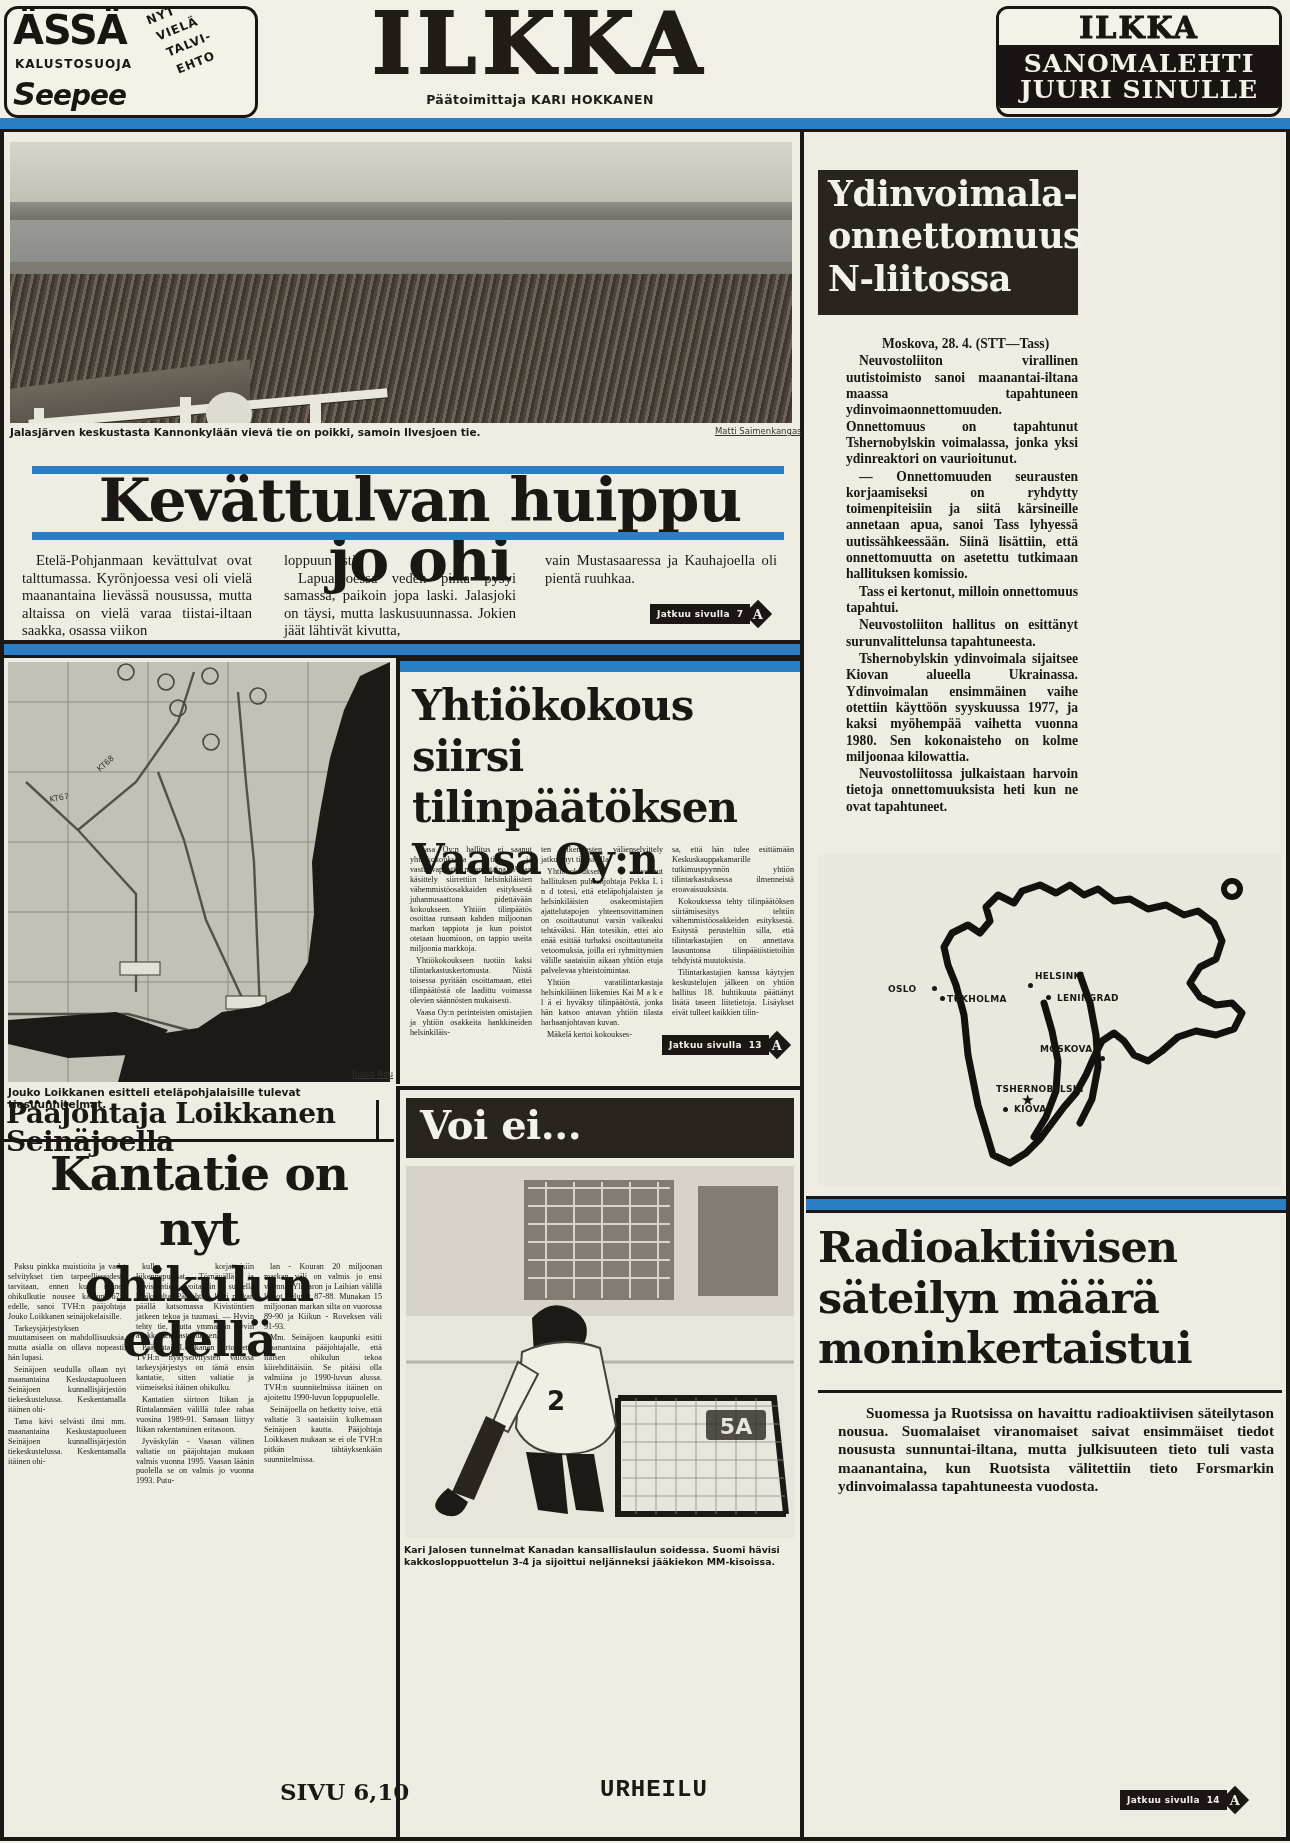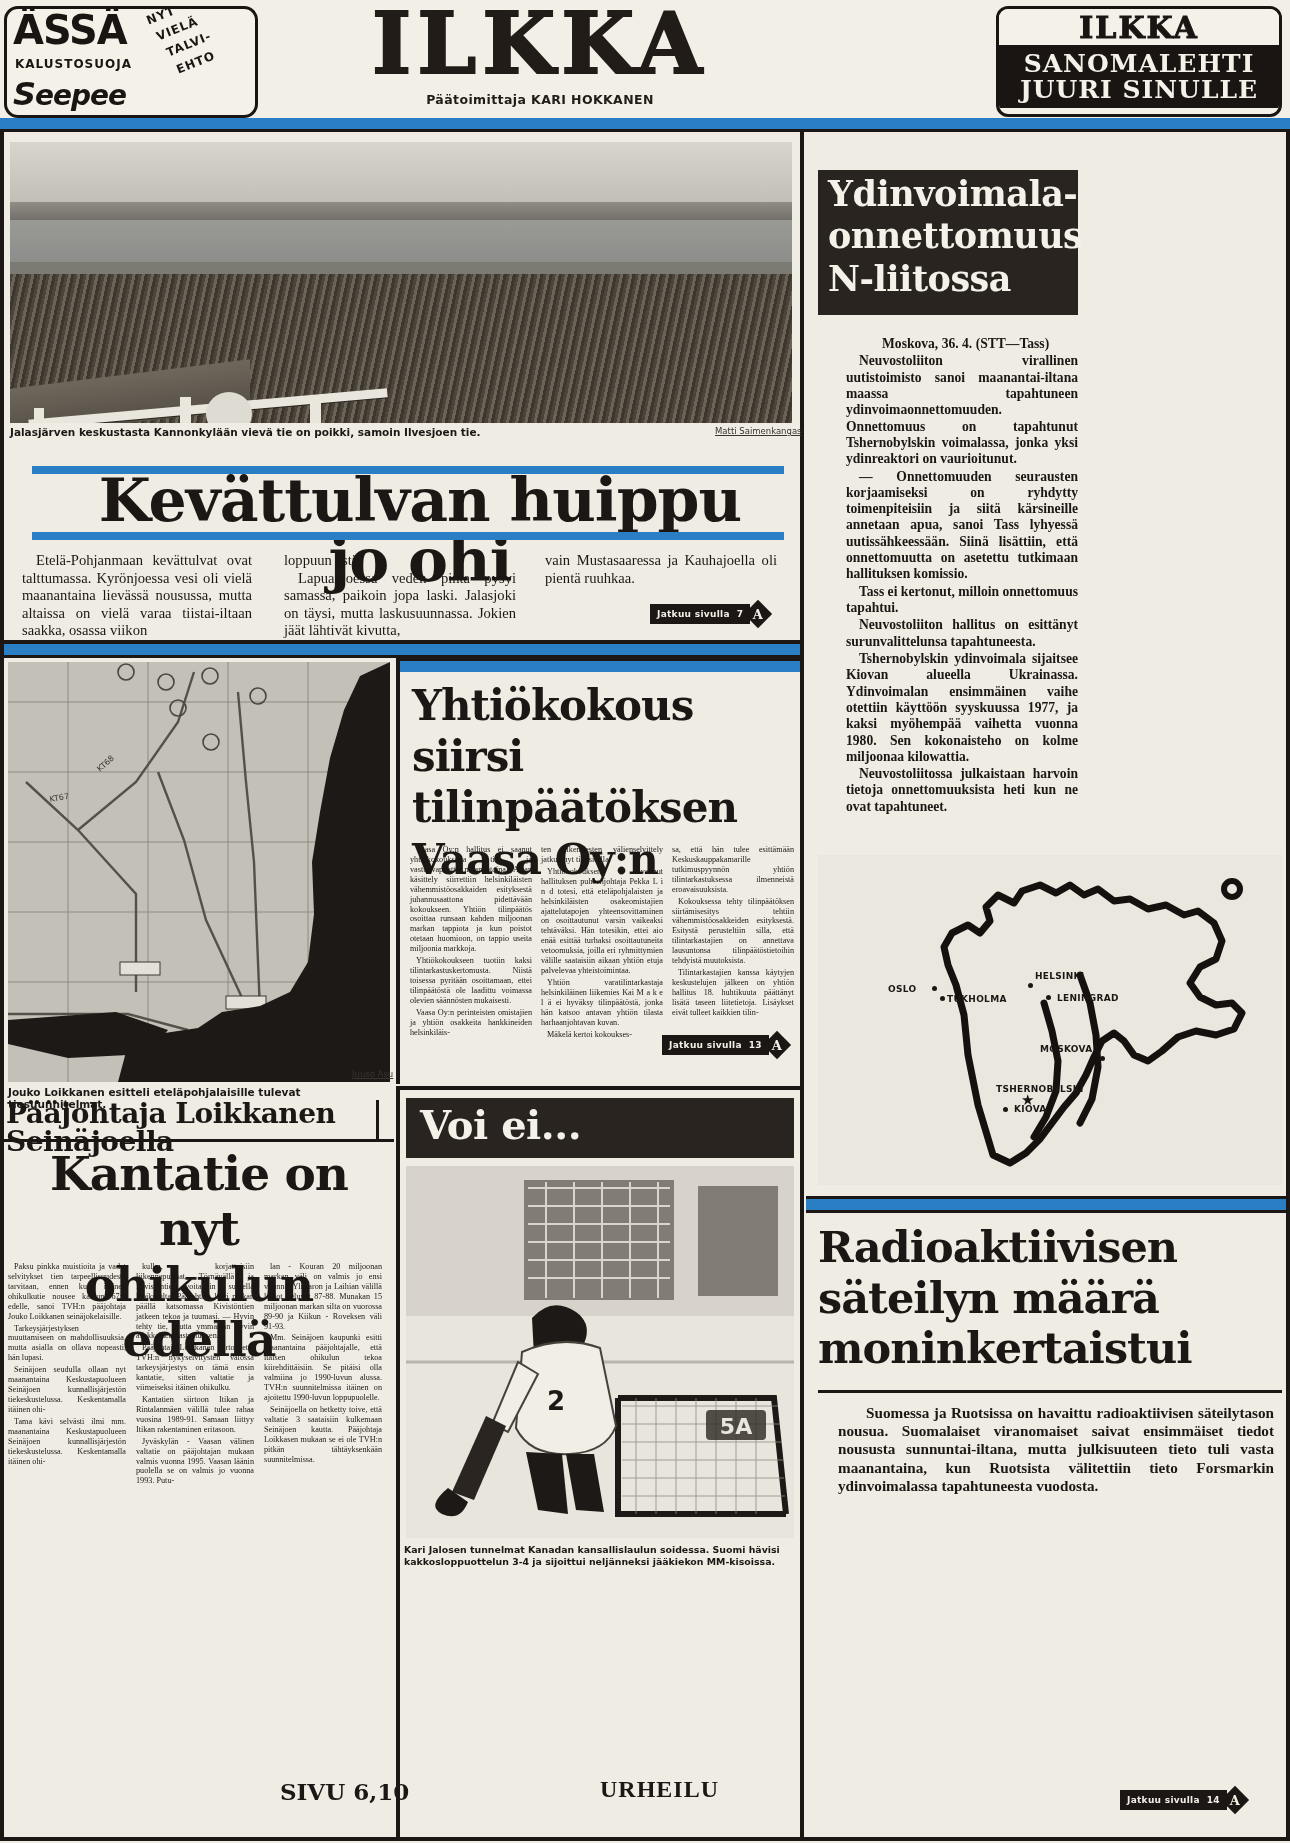--- a/index.html
+++ b/index.html
@@ -247,21 +247,21 @@
   <div class="rule-blue" style="left:4px;top:644px;width:796px;height:11px;"></div>
   <div class="rule-dark" style="left:4px;top:655px;width:796px;height:3px;"></div>
 
   <div class="revbox" style="left:818px;top:170px;width:260px;height:145px;padding:6px 10px;font-size:35px;">
     <div>Ydinvoimala-</div>
     <div style="margin-top:6px;">onnettomuus</div>
     <div style="margin-top:6px;">N-liitossa</div>
   </div>
 
   <div class="col bodybold" style="left:846px;top:336px;width:232px;">
-    <p style="text-indent:36px">Moskova, 36. 4. (STT—Tass)</p>
+    <p style="text-indent:36px">Moskova, 28. 4. (STT—Tass)</p>
     <p>Neuvostoliiton virallinen uutistoimisto sanoi maanantai-iltana maassa tapahtuneen ydinvoimaonnettomuuden. Onnettomuus on tapahtunut Tshernobylskin voimalassa, jonka yksi ydinreaktori on vaurioitunut.</p>
     <p>— Onnettomuuden seurausten korjaamiseksi on ryhdytty toimenpiteisiin ja siitä kärsineille annetaan apua, sanoi Tass lyhyessä uutissähkeessään. Siinä lisättiin, että onnettomuutta on asetettu tutkimaan hallituksen komissio.</p>
     <p>Tass ei kertonut, milloin onnettomuus tapahtui.</p>
     <p>Neuvostoliiton hallitus on esittänyt surunvalittelunsa tapahtuneesta.</p>
     <p>Tshernobylskin ydinvoimala sijaitsee Kiovan alueella Ukrainassa. Ydinvoimalan ensimmäinen vaihe otettiin käyttöön syyskuussa 1977, ja kaksi myöhempää vaihetta vuonna 1980. Sen kokonaisteho on kolme miljoonaa kilowattia.</p>
     <p>Neuvostoliitossa julkaistaan harvoin tietoja onnettomuuksista heti kun ne ovat tapahtuneet.</p>
   </div>
 
   <div class="mapbox" style="left:818px;top:855px;width:464px;height:330px;">
     <svg width="464" height="330" viewBox="0 0 464 330">
@@ -445,21 +445,21 @@
       </g>
       <g fill="#2a2520" opacity="0.8">
         <rect x="300" y="244" width="60" height="30" rx="4"></rect>
       </g>
       <text x="330" y="268" font-family="DejaVu Sans" font-size="22" font-weight="bold" fill="#e8e5dd" text-anchor="middle">5A</text>
     </svg>
   </div>
 
   <div class="caption" style="left:404px;top:1544px;width:392px;font-size:9.4px;line-height:1.3;">Kari Jalosen tunnelmat Kanadan kansallislaulun soidessa. Suomi hävisi kakkosloppuottelun 3-4 ja sijoittui neljänneksi jääkiekon MM-kisoissa.</div>
 
-  <div style="position:absolute;left:600px;top:1776px;font-family:Liberation Serif, serif;font-weight:bold;font-size:24px;letter-spacing:1px;color:#1c1714;">URHEILU</div>
+  <div style="position:absolute;left:600px;top:1776px;font-family:Liberation Mono, monospace;font-weight:bold;font-size:24px;letter-spacing:1px;color:#1c1714;">URHEILU</div>
 
   <div class="rule-dark" style="left:806px;top:1196px;width:480px;height:3px;"></div>
   <div class="rule-blue" style="left:806px;top:1199px;width:480px;height:11px;"></div>
   <div class="rule-dark" style="left:806px;top:1210px;width:480px;height:3px;"></div>
 
   <div class="hl" style="position:absolute;left:818px;top:1222px;width:464px;font-size:43px;line-height:1.18;">
     <div>Radioaktiivisen</div>
     <div>säteilyn määrä</div>
     <div>moninkertaistui</div>
   </div>

